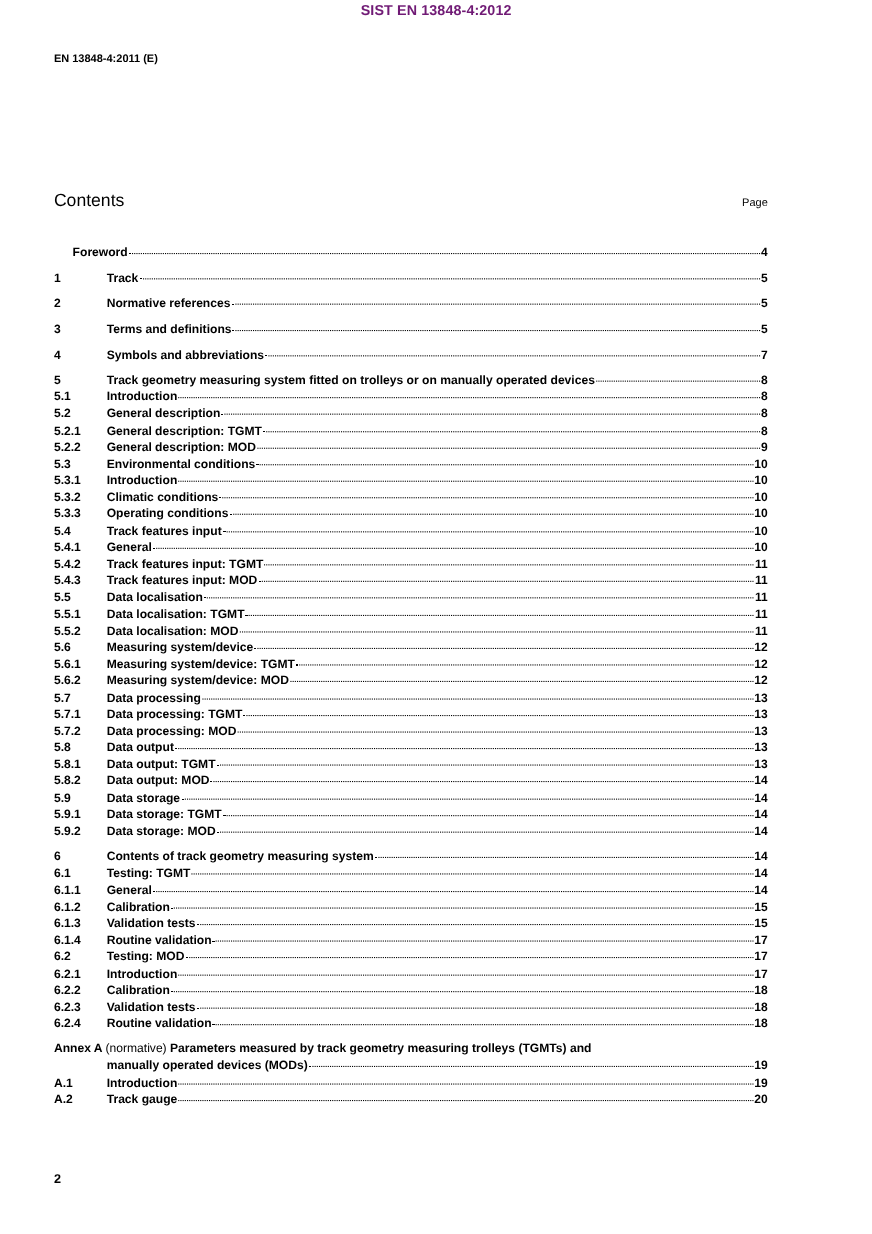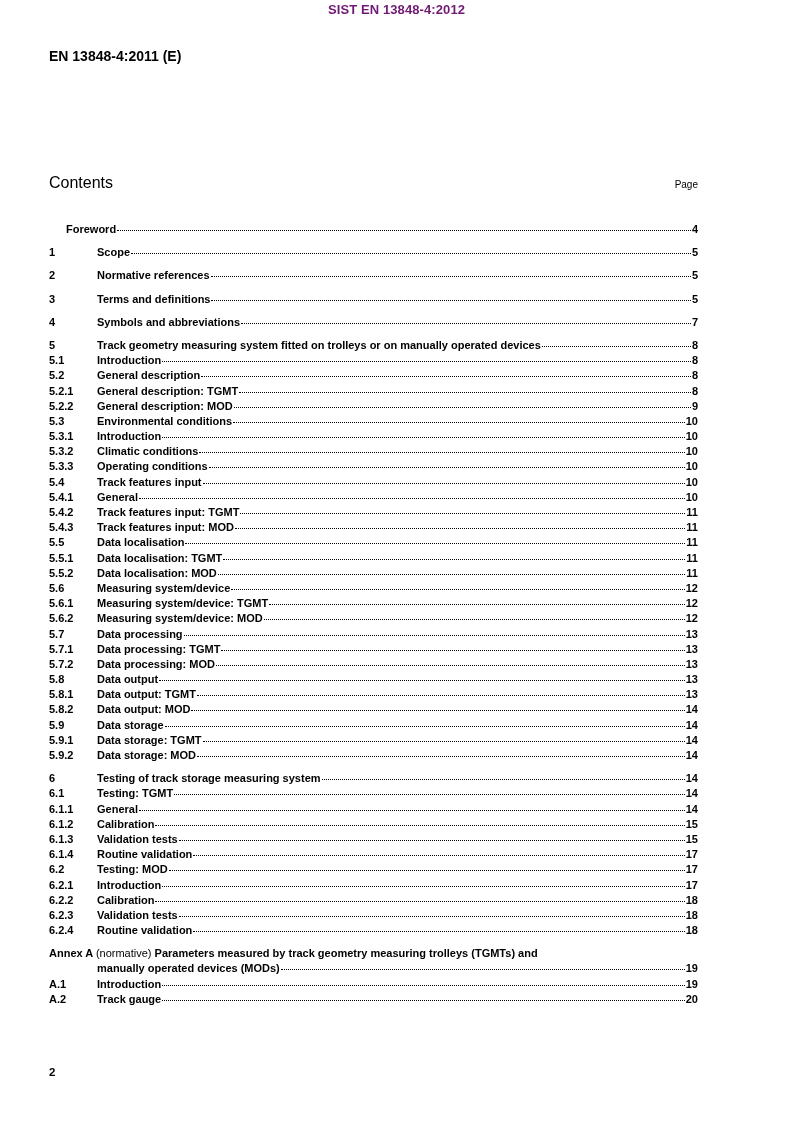--- a/index.html
+++ b/index.html
@@ -6,21 +6,21 @@
     body {
       width: 793px; height: 1122px; position: relative; overflow: hidden;
       font-family: "Liberation Sans", sans-serif; color: #000;
     }
     .watermark {
       position: absolute; top: 2px; left: 0; width: 793px; text-align: center;
       font-size: 13px; font-weight: bold; color: #701a75; letter-spacing: 0.1px;
     }
     .doc-id {
       position: absolute; top: 48px; left: 49px;
-      font-size: 14px; font-weight: bold;
+      font-size: 10px; font-weight: bold;
     }
     .contents-title {
       position: absolute; top: 174px; left: 49px;
       font-size: 16px; font-weight: normal;
     }
     .page-label {
       position: absolute; top: 179px; right: 95px;
       font-size: 10px;
     }
     .toc { position: absolute; left: 49px; width: 649px; top: 222px; }
@@ -58,21 +58,21 @@
 <div class="toc">
 
   <div class="entry">
     <span class="num wide">Foreword</span>
     <span class="leader"></span>
     <span class="pg">4</span>
   </div>
 
   <div class="entry gap">
     <span class="num">1</span>
-    <span class="title">Scope</span>
+    <span class="title">Track</span>
     <span class="leader"></span>
     <span class="pg">5</span>
   </div>
 
   <div class="entry gap">
     <span class="num">2</span>
     <span class="title">Normative references</span>
     <span class="leader"></span>
     <span class="pg">5</span>
   </div>
@@ -255,21 +255,21 @@
     </div>
   <div class="entry">
       <span class="num">5.9.2</span>
       <span class="title">Data storage: MOD</span>
       <span class="leader"></span>
       <span class="pg">14</span>
     </div>
 
   <div class="entry gap">
       <span class="num">6</span>
-      <span class="title">Testing of track storage measuring system</span>
+      <span class="title">Contents of track geometry measuring system</span>
       <span class="leader"></span>
       <span class="pg">14</span>
     </div>
   <div class="entry">
       <span class="num">6.1</span>
       <span class="title">Testing: TGMT</span>
       <span class="leader"></span>
       <span class="pg">14</span>
     </div>
   <div class="entry">

